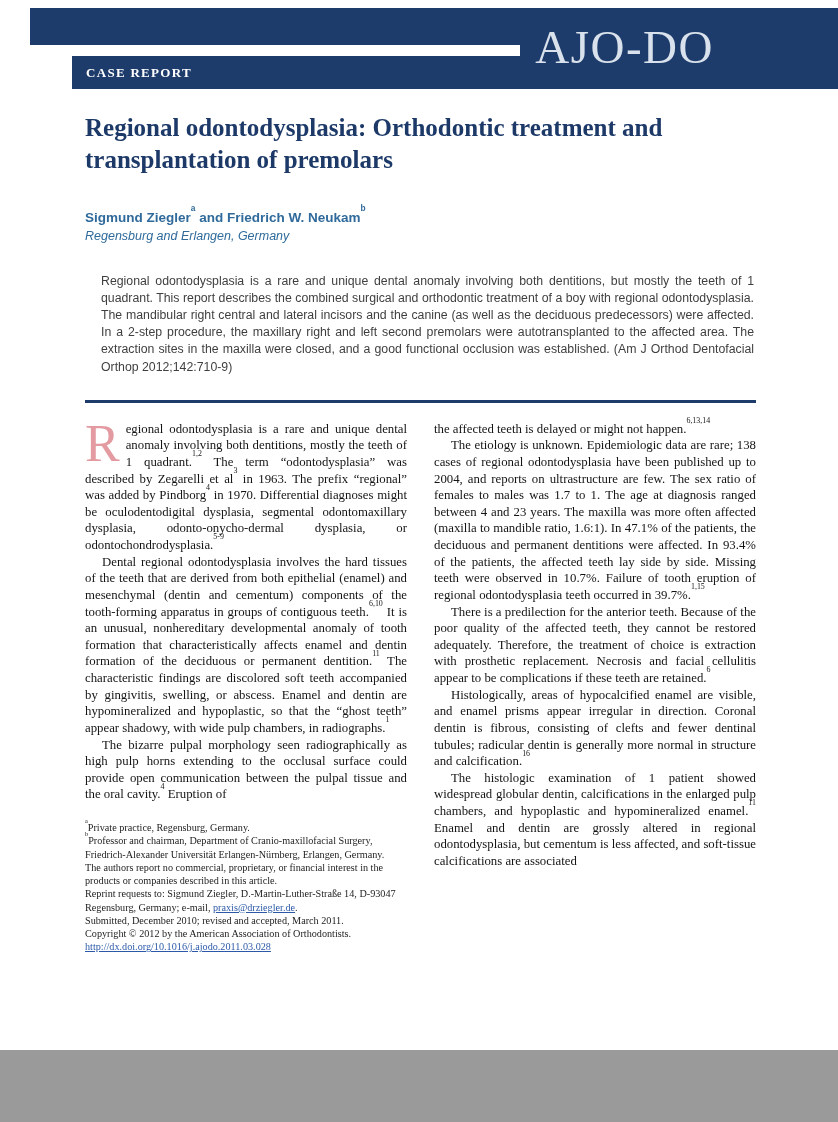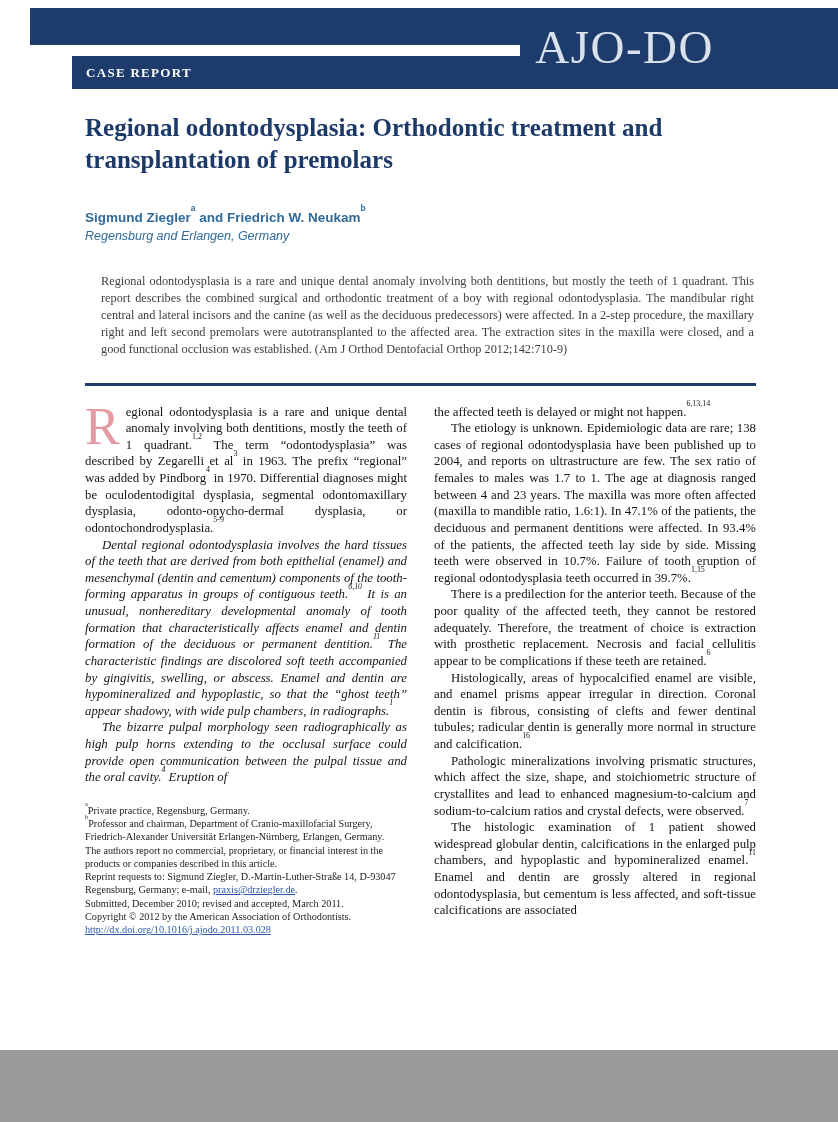--- a/index.html
+++ b/index.html
@@ -24,29 +24,29 @@
   .main { position:absolute; left:85px; top:112px; width:671px; }
 
   .title { margin:0; max-width:578px; font-family:"Liberation Serif", serif;
            font-weight:700; font-size:25px; line-height:1.27; color:var(--title-navy,#1c3968); }
 
   .authors { margin-top:34px; font-family:"Liberation Sans", sans-serif;
              font-size:13.5px; color:#2f6a9b;font-weight:bold; }
   .affiliation { margin-top:4px; font-family:"Liberation Sans", sans-serif; font-style:italic;
                  font-size:12.5px; color:#2f6a9b; }
 
-  .abstract { margin:30px 0 0 16px; width:653px; font-family:Liberation Serif, serif;
+  .abstract { margin:30px 0 0 16px; width:653px; font-family:Liberation Sans, sans-serif;
               font-size:12.3px; line-height:1.4; color:#3f3f3f; text-align:justify; }
 
   .divider { margin-top:24px; height:3px; width:100%; background:var(--header-navy,#1e3c6b); }
 
   .columns { margin-top:18px; display:flex; gap:27px; }
   .col { width:322px; font-size:12.8px; line-height:1.3; text-align:justify; color:#141414; }
   .col p { margin:0; }
-  .para.indent { text-indent:17px;font-style:italic; }
+  .para.indent { text-indent:17px; }
   .col-right .para { text-indent:17px; }
   .col-right .para:first-child { text-indent:0; }
 
   .dropcap { float:left; font-size:52px; line-height:40px; padding:3px 6px 0 0;
              color:var(--drop-cap-pink,#e39ba1); font-family:"Liberation Serif", serif; }
 
   sup { font-size:0.62em; line-height:0; position:relative; top:-0.55em; }
 
   .footnotes { margin-top:18px; font-size:10.2px; line-height:1.3; text-align:left; color:#1c1c1c; }
   .footnotes .footnote { margin:0; }
@@ -93,20 +93,19 @@
             <p class="footnote">Submitted, December 2010; revised and accepted, March 2011.</p>
             <p class="footnote">Copyright © 2012 by the American Association of Orthodontists.</p>
             <p class="footnote"><span class="link">http://dx.doi.org/10.1016/j.ajodo.2011.03.028</span></p>
           </div>
       </div>
       <div class="col col-right">
           <p class="para">the affected teeth is delayed or might not happen.<sup>6,13,14</sup></p>
           <p class="para">The etiology is unknown. Epidemiologic data are rare; 138 cases of regional odontodysplasia have been published up to 2004, and reports on ultrastructure are few. The sex ratio of females to males was 1.7 to 1. The age at diagnosis ranged between 4 and 23 years. The maxilla was more often affected (maxilla to mandible ratio, 1.6:1). In 47.1% of the patients, the deciduous and permanent dentitions were affected. In 93.4% of the patients, the affected teeth lay side by side. Missing teeth were observed in 10.7%. Failure of tooth eruption of regional odontodysplasia teeth occurred in 39.7%.<sup>1,15</sup></p>
           <p class="para">There is a predilection for the anterior teeth. Because of the poor quality of the affected teeth, they cannot be restored adequately. Therefore, the treatment of choice is extraction with prosthetic replacement. Necrosis and facial cellulitis appear to be complications if these teeth are retained.<sup>6</sup></p>
           <p class="para">Histologically, areas of hypocalcified enamel are visible, and enamel prisms appear irregular in direction. Coronal dentin is fibrous, consisting of clefts and fewer dentinal tubules; radicular dentin is generally more normal in structure and calcification.<sup>16</sup></p>
-          <p class="para">Pathologic mineralizations involving prismatic structures, which affect the size, shape, and stoichiometric structure of crystallites and lead to enhanced magnesium-to-calcium and sodium-to-calcium ratios and crystal defects, were observed.<sup>7</sup></p>
           <p class="para">The histologic examination of 1 patient showed widespread globular dentin, calcifications in the enlarged pulp chambers, and hypoplastic and hypomineralized enamel.<sup>11</sup> Enamel and dentin are grossly altered in regional odontodysplasia, but cementum is less affected, and soft-tissue calcifications are associated</p>
         </div>
     </div>
   </main>
 
   <div class="page-number">710</div>
 </div>
 
 </body></html>

